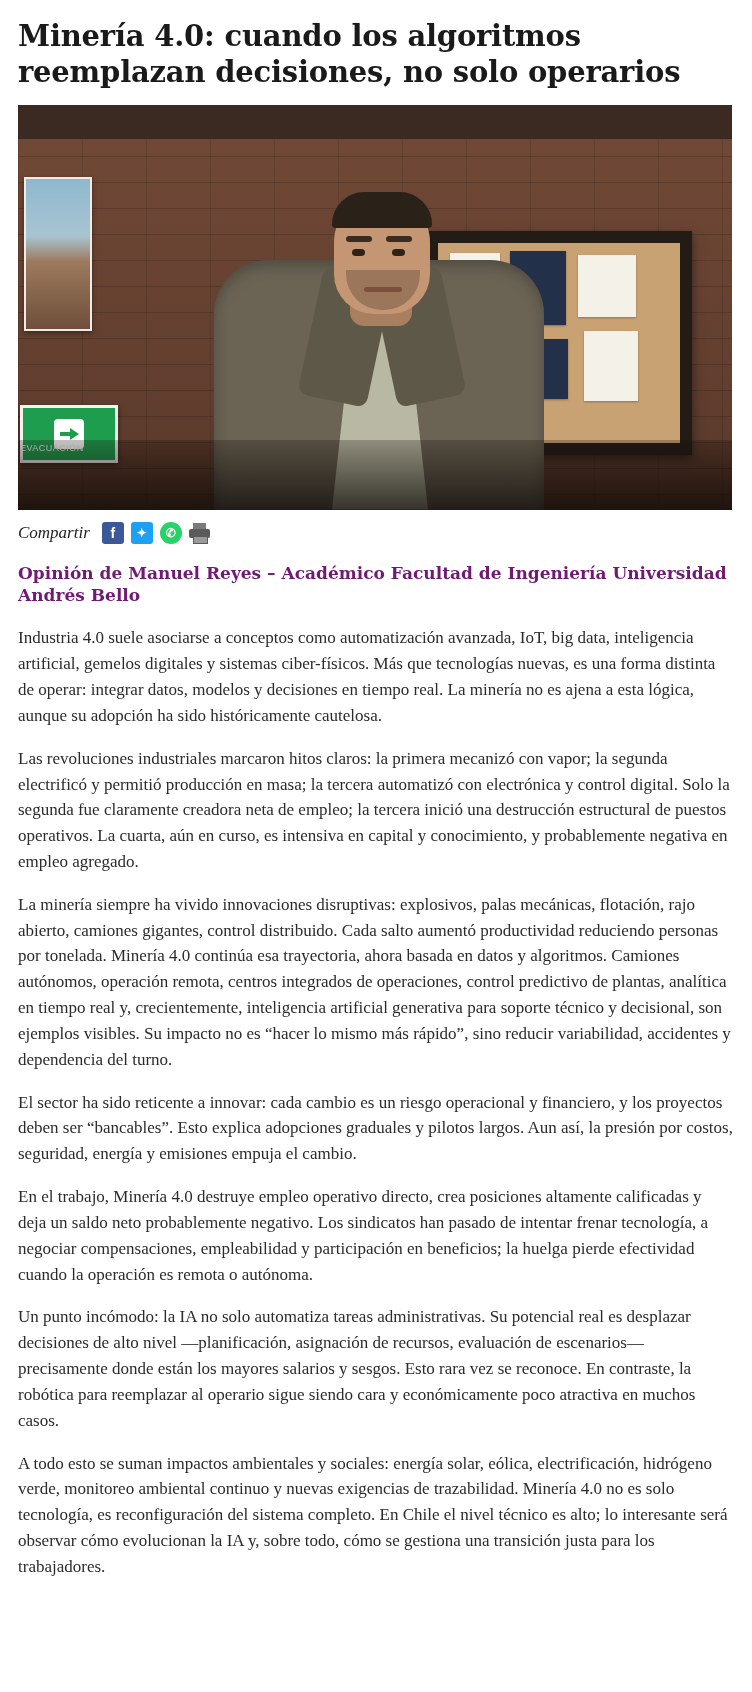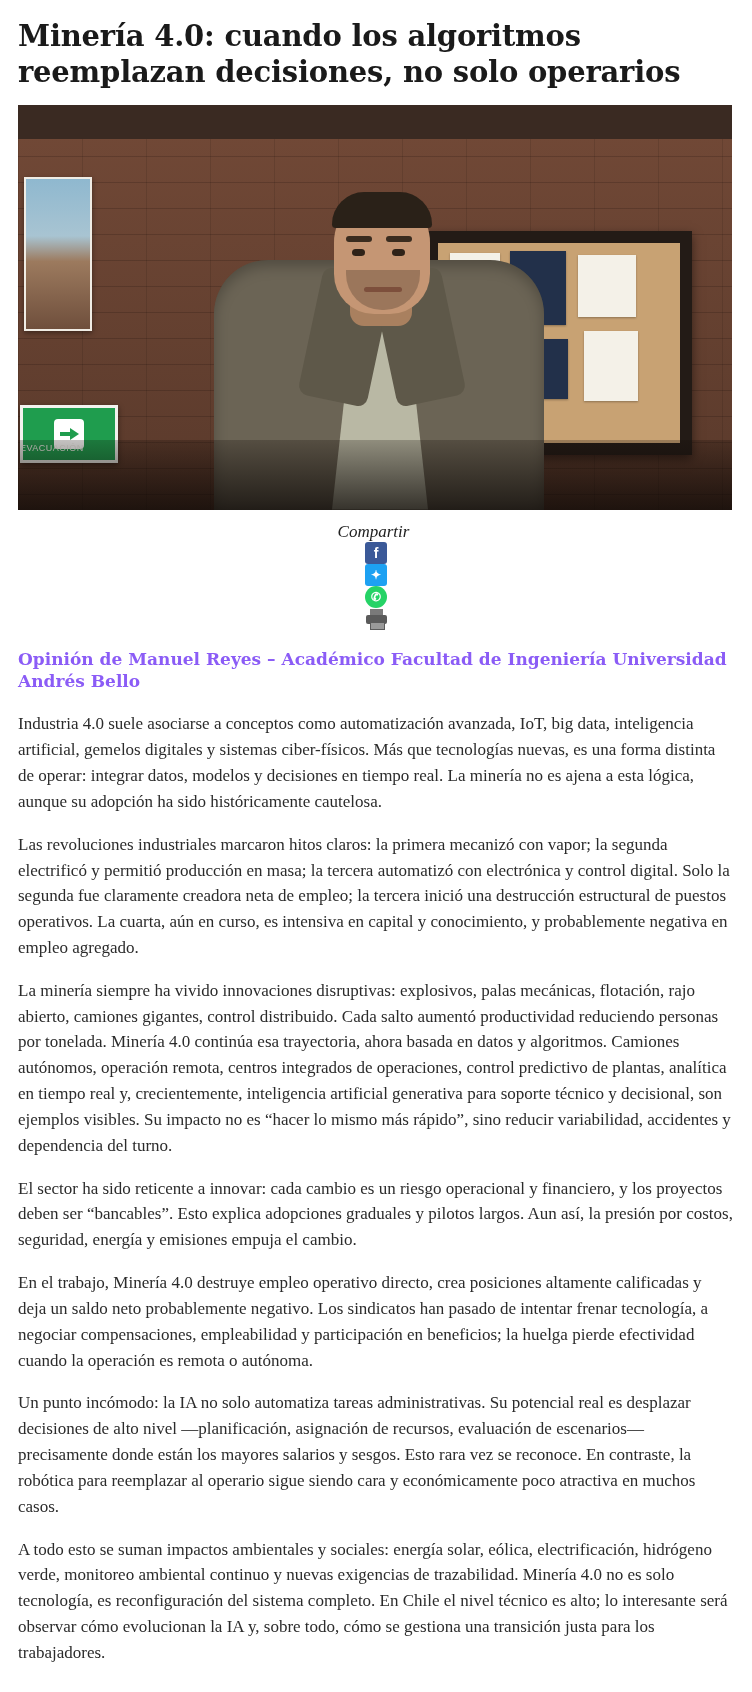--- a/index.html
+++ b/index.html
@@ -229,22 +229,22 @@
     left: 132px; bottom: 200px;
     width: 74px; height: 40px;
     background: rgba(60,45,32,0.30);
     border-radius: 0 0 36px 36px;
   }
 
   
   .share-row {
     display: flex;
     align-items: center;
+    gap: 7px;
     margin: 4px 0 18px 0;
-    flex-direction: column;
   }
   .share-label {
     font-style: italic;
     font-size: 17px;
     color: #222;
     margin-right: 5px;
   }
   .share-btn {
     width: 22px;
     height: 22px;
@@ -281,21 +281,21 @@
     position: absolute; left: 4px; top: 13px;
     width: 13px; height: 6px;
     background: #9a9a9a; border: 1px solid #5b5b5b;
   }
 
   .byline {
     font-family: "DejaVu Serif", serif;
     font-weight: bold;
     font-size: 17px;
     line-height: 1.35;
-    color: #8b5cf6;
+    color: #701a75;
     margin: 0 0 18px 0;
   }
   .body-par {
     font-size: 17px;
     line-height: 1.52;
     color: #2b2b2b;
     margin: 16px 0 17px 0;
     text-align: left;
   }
 </style>

